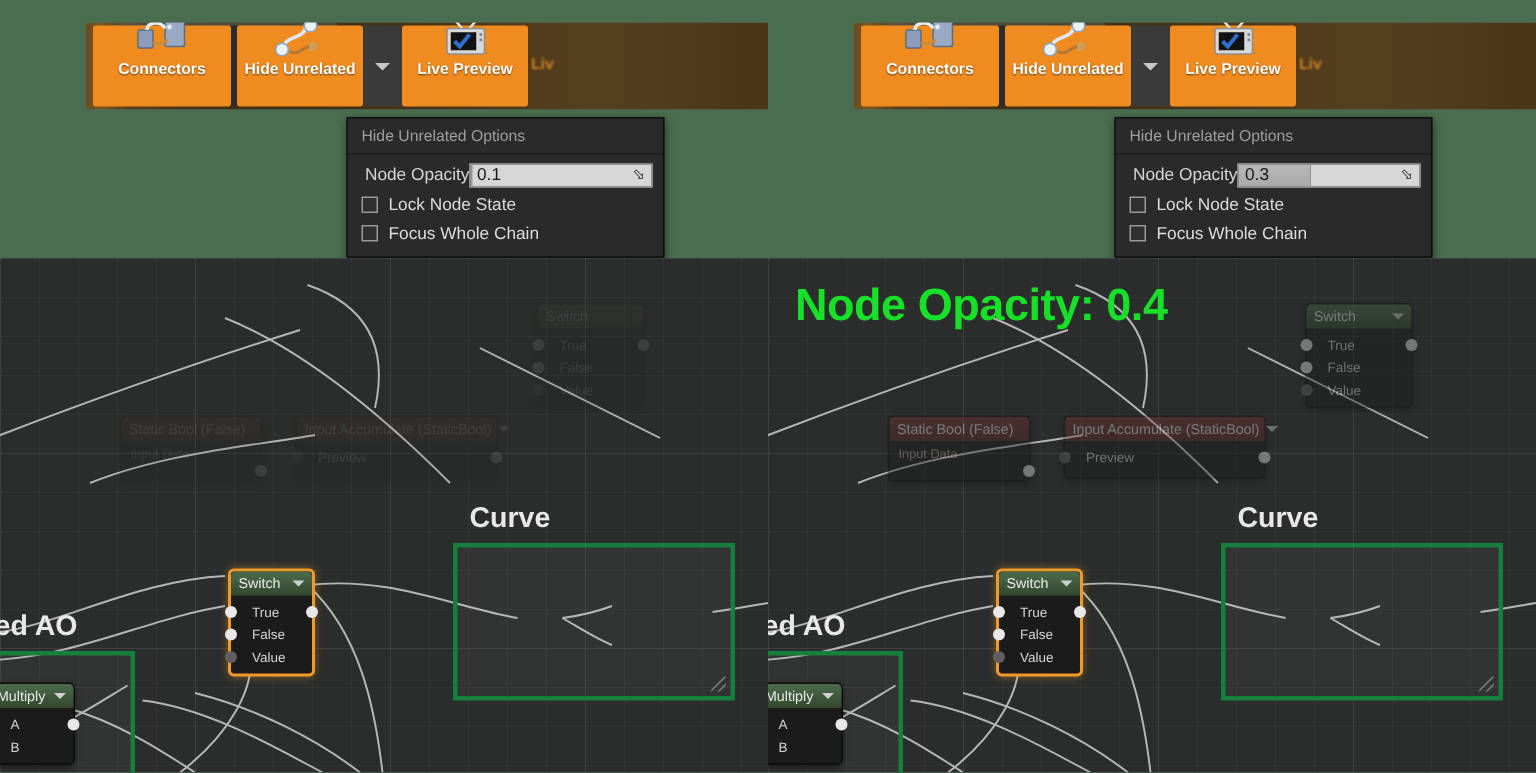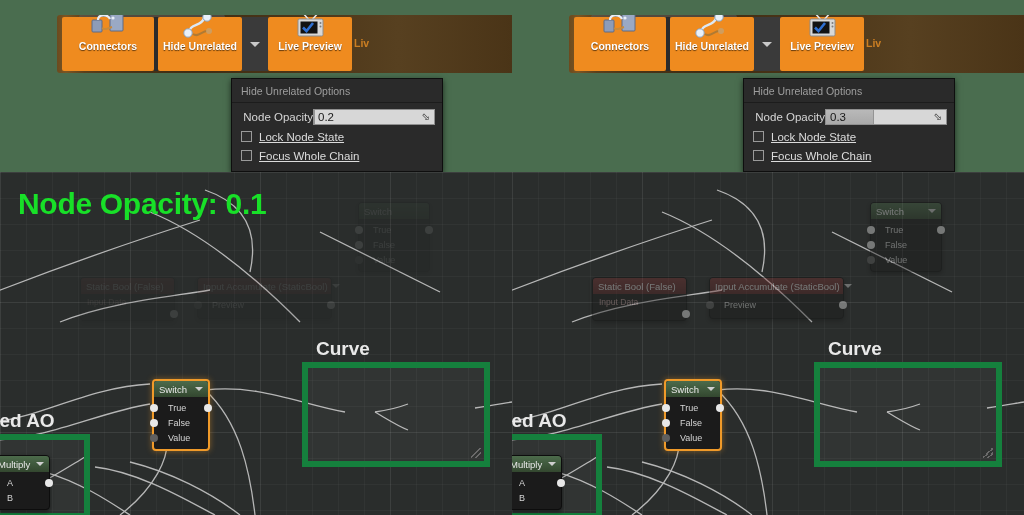--- a/index.html
+++ b/index.html
@@ -91,21 +91,21 @@
   }
   .spin-val { position: relative; font-size: 11.5px; color: #171717; padding-left: 4px; }
   .spin-grip {
     position: absolute; right: 4px; top: 50%; transform: translateY(-50%);
     font-size: 10px; color: #1b1b1b; line-height: 1;
   }
   .cbx {
     width: 11px; height: 11px; border: 1px solid #9a9a9a; background: #2f2f2f;
     margin-right: 7px; flex: none; cursor: pointer;
   }
-  .cbx-label { font-size: 11.5px; color: #dcdcdc; text-decoration: underline; }
+  .cbx-label { font-size: 11.5px; color: #dcdcdc; }
 
   
   .graph {
     position: absolute; left: 0; top: 172px; width: 512px; height: 343px;
     background: #2a2d2c; overflow: hidden;
   }
   .grid-fine, .grid-coarse { position:absolute; inset:0; }
   .grid-fine {
     background-image:
       linear-gradient(rgba(255,255,255,.030) 1px, transparent 1px),
@@ -121,21 +121,21 @@
   .wires { position:absolute; inset:0; }
 
   .overlay-label {
     position: absolute; left: 18px; top: 15px;
     font-size: 30px; font-weight: bold; color: #18e028;
     letter-spacing: -.3px; white-space: nowrap;
   }
 
   
   .comment {
-    position: absolute; border: 6px solid #15803d;
+    position: absolute; border: 3px solid #15803d;
     background: rgba(255,255,255,.035);
   }
   .comment .ctitle {
     position:absolute; left: 8px; top: -30px;
     font-size: 19px; font-weight: bold; color: #e9e9e9; white-space: nowrap;
   }
   .comment .cgrip {
     position:absolute; right:3px; bottom:3px; width:10px; height:10px;
     background:
       linear-gradient(135deg, transparent 45%, #6a6a6a 45%, #6a6a6a 55%, transparent 55%),
@@ -233,21 +233,21 @@
         <span class="lbl">Liv</span>
       </div>
     </div>
 
     <div class="popup" style="left:231px;">
       <div class="popup-title">Hide Unrelated Options</div>
       <div class="popup-row opacity">
         <span class="opacity-label">Node Opacity</span>
         <span class="spinbox">
           <span class="spin-fill" style="width:0%;"></span>
-          <span class="spin-val">0.2</span>
+          <span class="spin-val">0.1</span>
           <span class="spin-grip">⬂</span>
         </span>
       </div>
       <div class="popup-row">
         <span class="cbx"></span>
         <span class="cbx-label">Lock Node State</span>
       </div>
       <div class="popup-row">
         <span class="cbx"></span>
         <span class="cbx-label">Focus Whole Chain</span>
@@ -354,21 +354,20 @@
           <div class="pin-row">
               <span class="ptext in">A</span>
               <span class="pin out"></span>
             </div>
           <div class="pin-row">
               <span class="ptext in">B</span>
             </div>
         </div>
       </div>
 
-      <div class="overlay-label">Node Opacity: 0.1</div>
     </div>
   </div>
 
   <div class="panel right">
 
     <div class="toolbar-wrap">
       <div class="toolbar-bg"></div>
 
       <div class="tb-btn" style="left:5px;width:92px;">
         <span class="ico">
@@ -541,16 +540,17 @@
           <div class="pin-row">
               <span class="ptext in">A</span>
               <span class="pin out"></span>
             </div>
           <div class="pin-row">
               <span class="ptext in">B</span>
             </div>
         </div>
       </div>
 
+      <div class="overlay-label">Node Opacity: 0.4</div>
     </div>
   </div>
 
 </div>
 
 </body></html>

